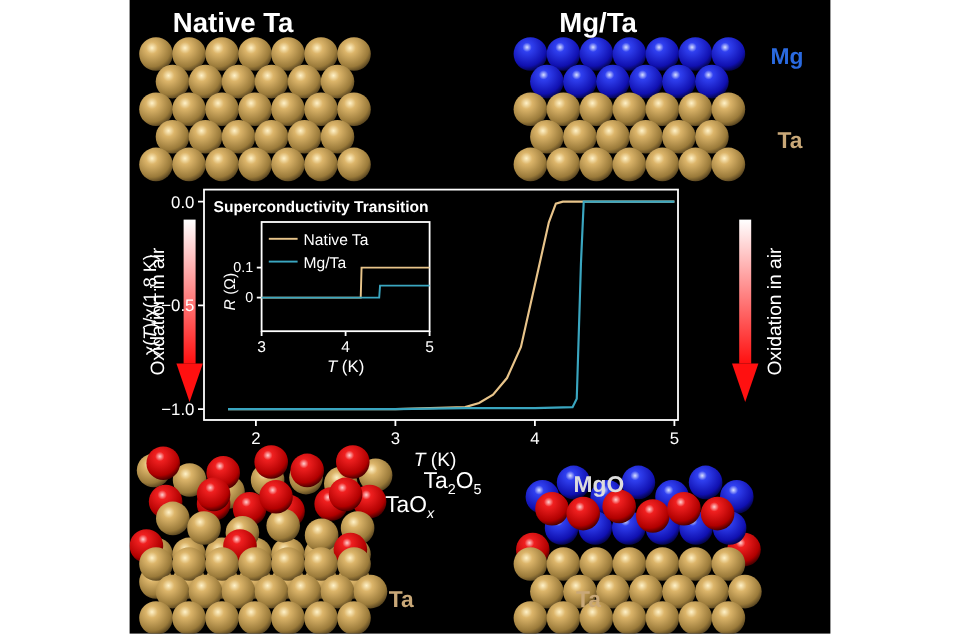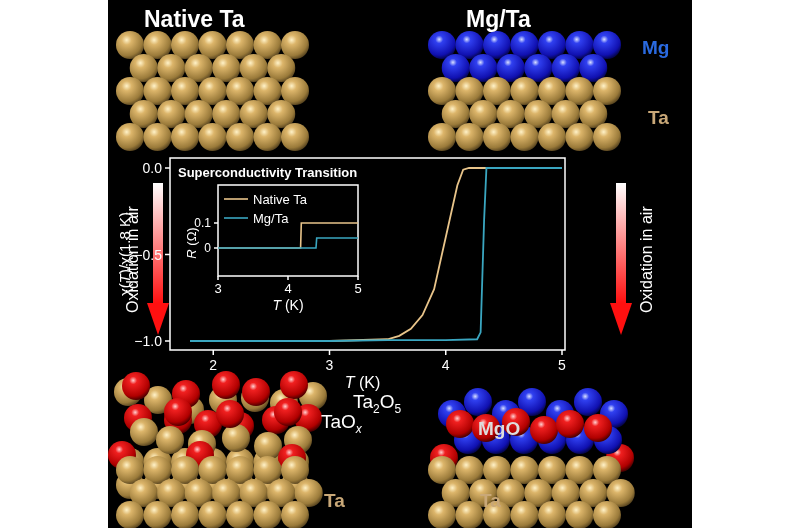--- a/index.html
+++ b/index.html
@@ -282,18 +282,18 @@
   <div class="title" style="left:36px;top:6px;">Native Ta</div>
   <div class="title" style="left:358px;top:6px;">Mg/Ta</div>
 
   <div class="lbl" style="left:534px;top:37px;color:#2a6ae0;">Mg</div>
   <div class="lbl" style="left:540px;top:107px;color:#c9a878;">Ta</div>
 
   <div class="lbl-w" style="left:213px;top:391px;margin-left:32px;"><span>Ta</span><sub style="font-size:12px">2</sub><span>O</span><sub style="font-size:12px">5</sub></div>
   <div class="lbl-w" style="left:213px;top:411px;"><span>TaO</span><sub style="font-size:12px;font-style:italic">x</sub></div>
   <div class="lbl" style="left:216px;top:490px;color:#c9a878;">Ta</div>
 
-  <div class="lbl" style="left:370px;top:418px;color:#ddd;font-weight:bold;text-align:center;">MgO</div>
+  <div class="lbl" style="left:370px;top:394px;color:#ddd;font-weight:bold;text-align:center;">MgO</div>
   <div class="lbl" style="left:372px;top:490px;color:#c9a878;">Ta</div>
 
   <div class="vtext" style="left:16px;top:313px;transform:rotate(-90deg);">Oxidation in air</div>
   <div class="vtext" style="left:530px;top:313px;transform:rotate(-90deg);">Oxidation in air</div>
 </div>
 
 </body></html>

